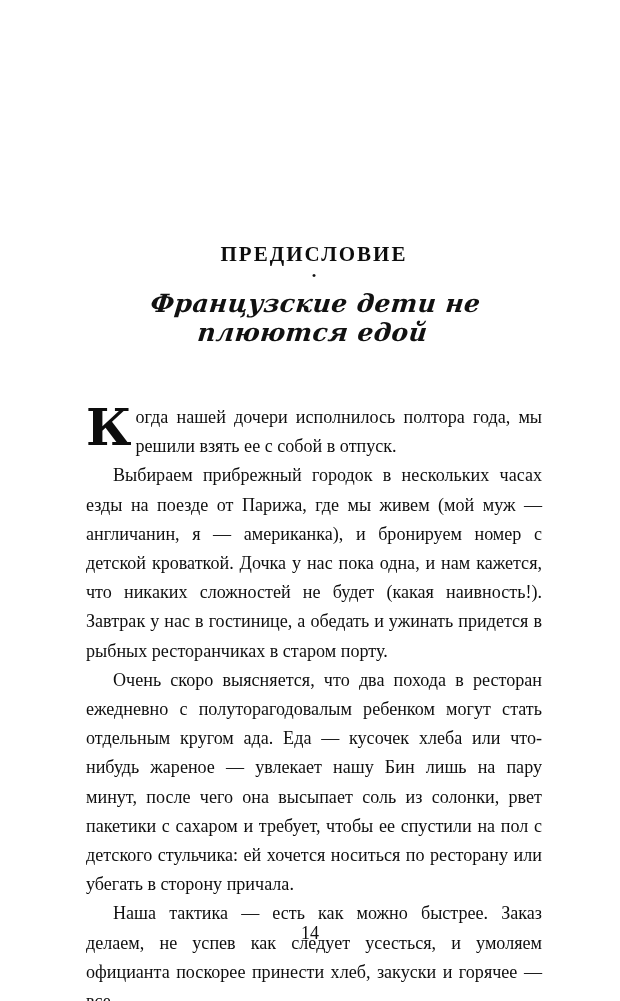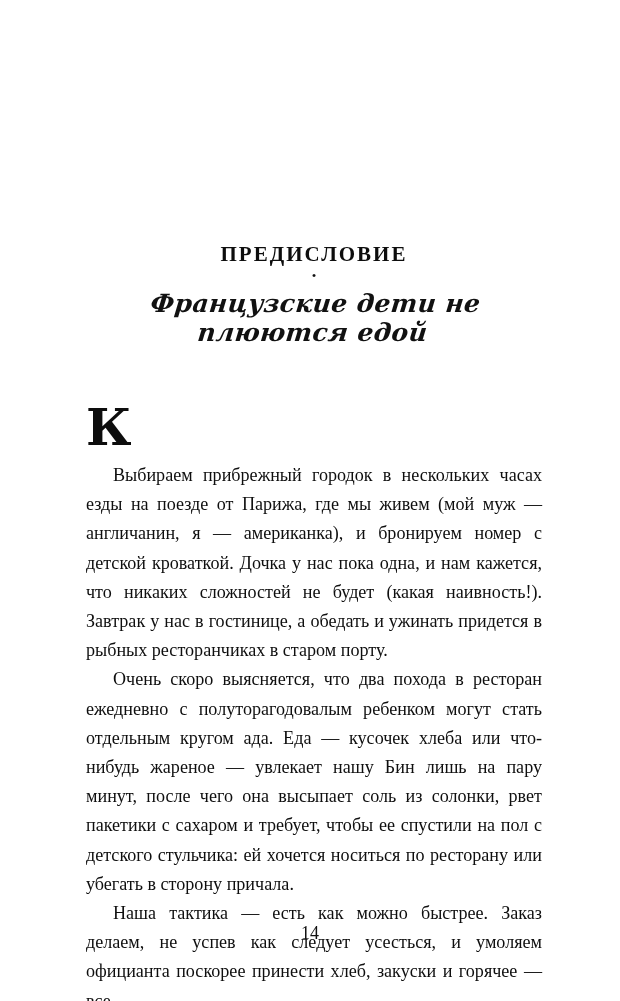--- a/index.html
+++ b/index.html
@@ -100,21 +100,21 @@
 <div class="page">
   <div class="content">
 
     <div class="chapter-label">ПРЕДИСЛОВИЕ</div>
 
     <div class="ornament">•</div>
 
     <div class="chapter-title">Французские дети не плюются едой</div>
 
     <div class="body-text">
-      <p class="first-par"><span class="dropcap">К</span></p>
+      <p class="first-par"><span class="dropcap">К</span><span>огда нашей дочери исполнилось полтора года, мы решили взять ее с собой в отпуск.</span></p>
 
       <p>Выбираем прибрежный городок в нескольких часах езды на поезде от Парижа, где мы живем (мой муж — англичанин, я — американка), и бронируем номер с детской кроваткой. Дочка у нас пока одна, и нам кажется, что никаких сложностей не будет (какая наивность!). Завтрак у нас в гостинице, а обедать и ужинать придется в рыбных ресторанчиках в старом порту.</p>
       <p>Очень скоро выясняется, что два похода в ресторан ежедневно с полуторагодовалым ребенком могут стать отдельным кругом ада. Еда — кусочек хлеба или что-нибудь жареное — увлекает нашу Бин лишь на пару минут, после чего она высыпает соль из солонки, рвет пакетики с сахаром и требует, чтобы ее спустили на пол с детского стульчика: ей хочется носиться по ресторану или убегать в сторону причала.</p>
       <p>Наша тактика — есть как можно быстрее. Заказ делаем, не успев как следует усесться, и умоляем официанта поскорее принести хлеб, закуски и горячее — все</p>
     </div>
   </div>
 
   <div class="page-number">14</div>
 </div>
 

